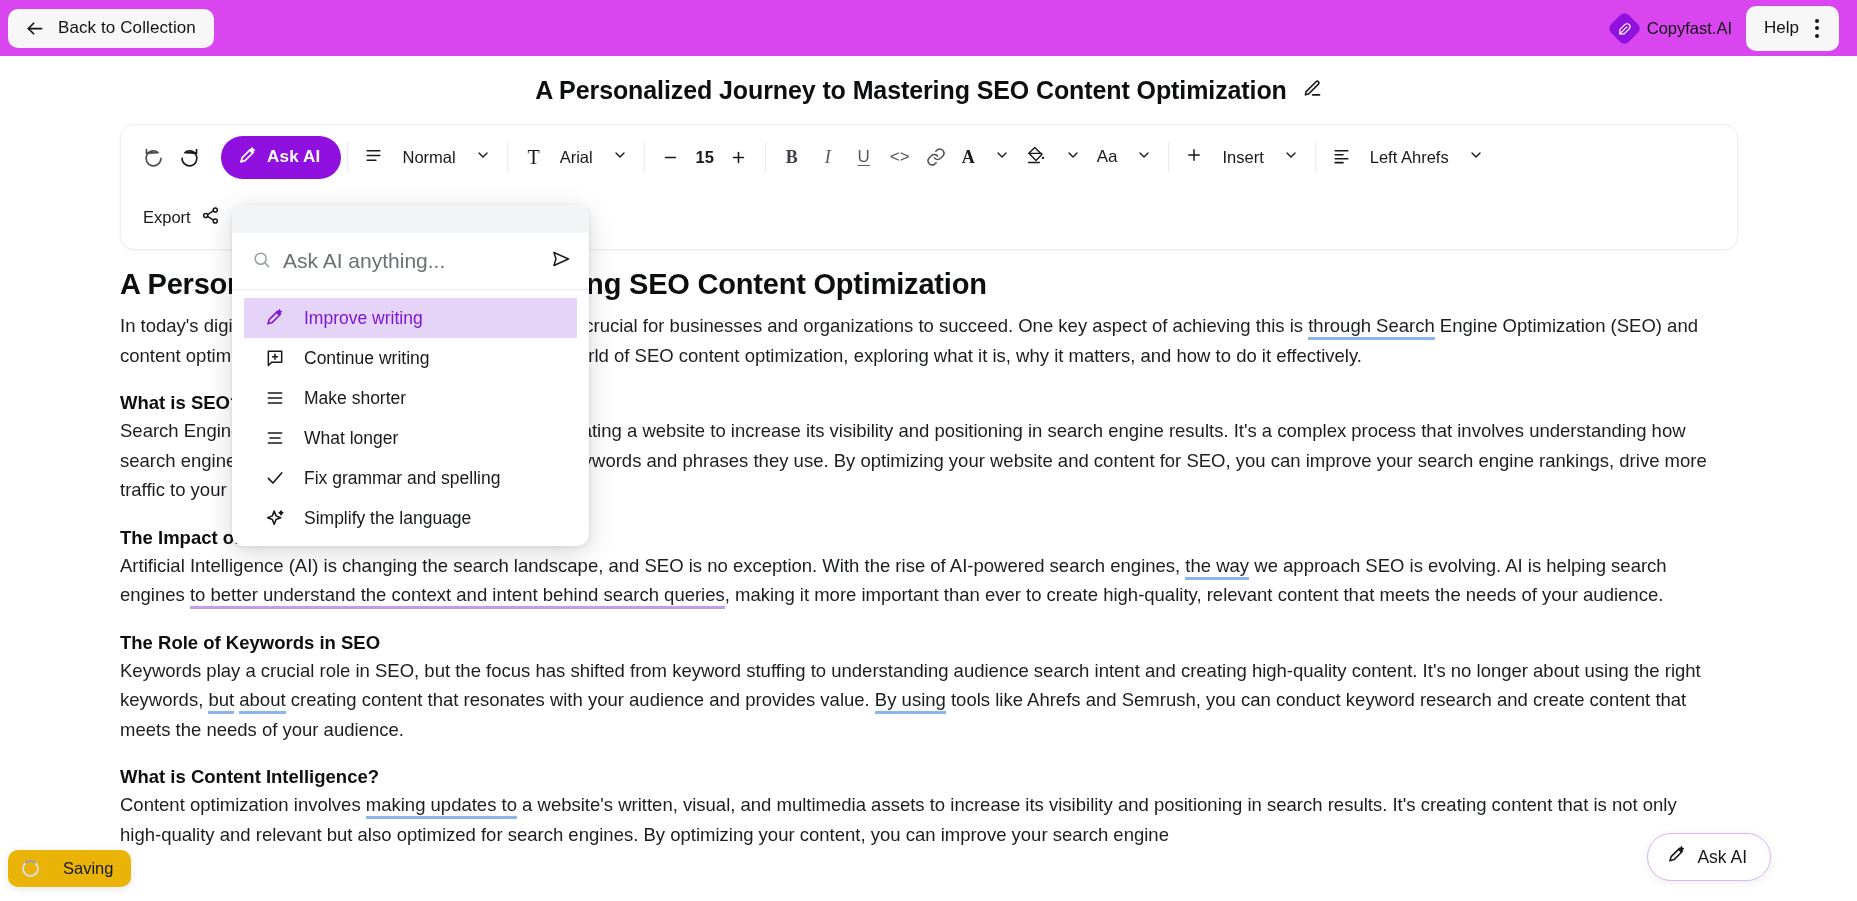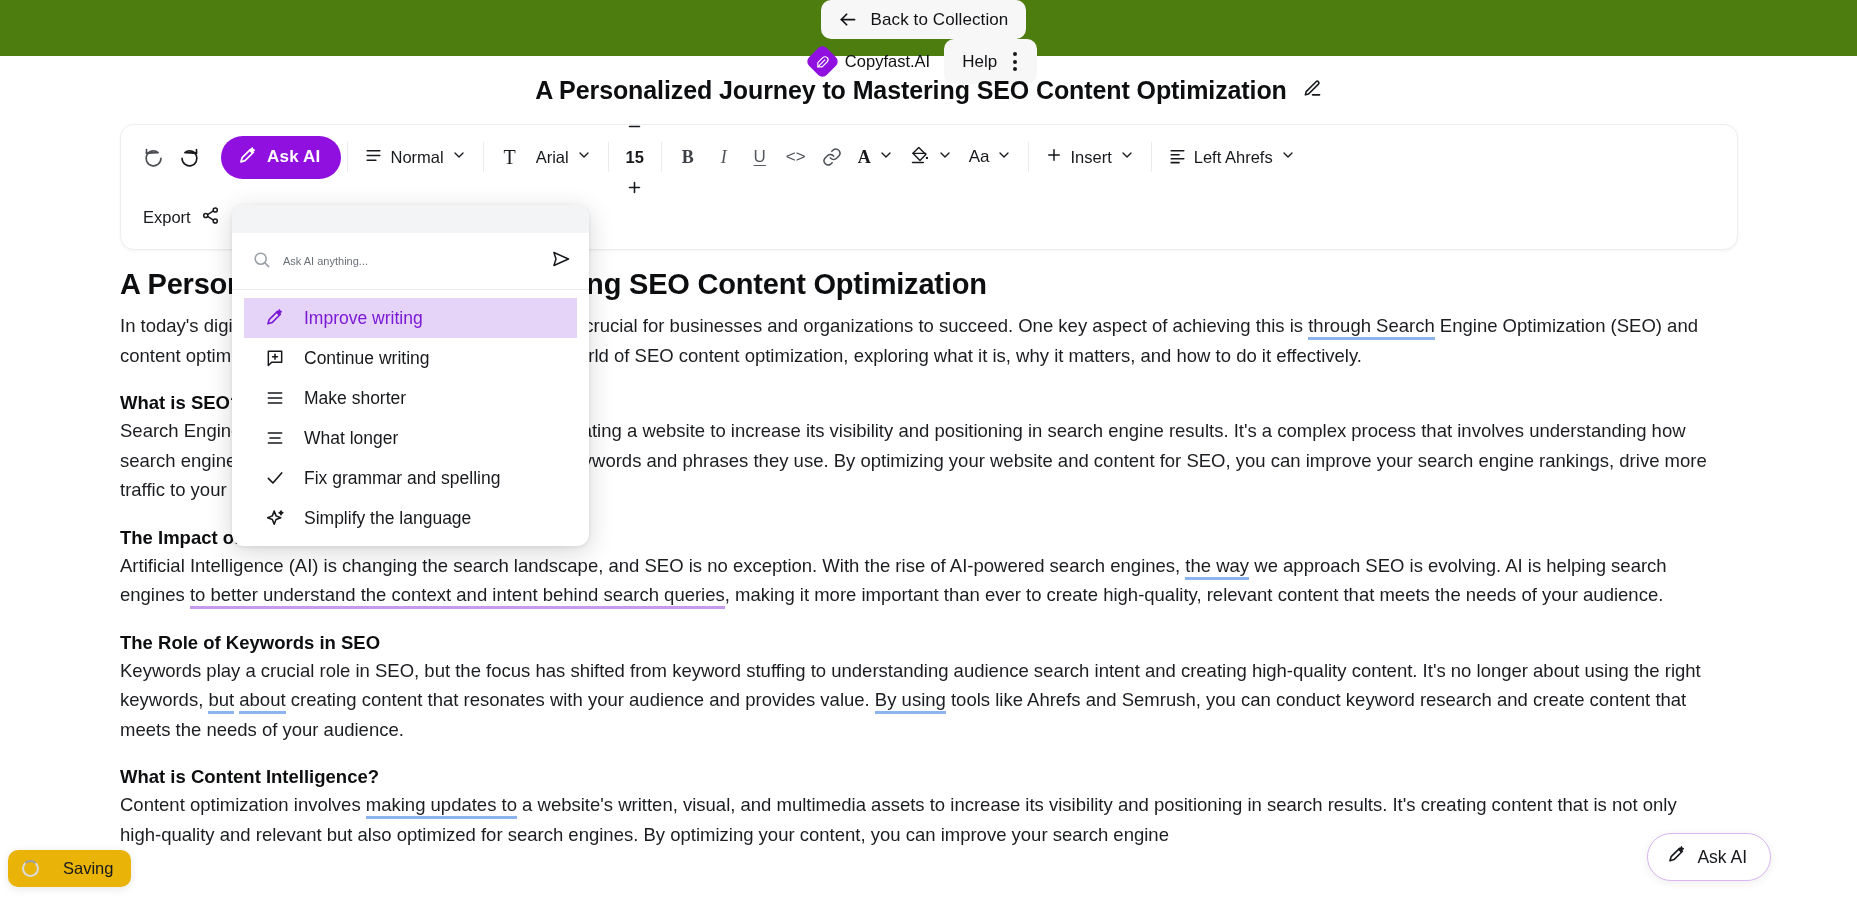--- a/index.html
+++ b/index.html
@@ -11,22 +11,21 @@
     font-family: "Liberation Sans", sans-serif;
     -webkit-font-smoothing: antialiased;
   }
   .app { position: relative; width: 1857px; height: 901px; background:#fff; }
 
   
   .topbar {
     position: absolute; top:0; left:0; right:0; height: 56px;
     display:flex; align-items:center; justify-content:space-between;
     padding: 0 18px 0 8px;
-    background:#4d7c0f;
-    flex-direction:column;
+    background:#d946ef;
   }
   .back-btn {
     display:flex; align-items:center; gap:13px;
     background:#f7f7f8; border-radius: 10px;
     padding: 9px 18px 9px 16px;
     cursor:pointer; border:none;
   }
   .back-btn .lbl { font-size: 17px; color:#111214; font-weight:400; letter-spacing:.1px;}
   .arrow-left { width:21px; height:21px; display:block; }
 
@@ -67,29 +66,29 @@
     display:flex; align-items:center; height:64px; padding:0 10px 0 6px;
     gap:0;
   }
   .tb-group { display:flex; align-items:center; gap:2px; padding:0 9px; }
   .sep { width:1px; height:30px; background:#e9ebee; }
   .tbtn {
     display:flex; align-items:center; justify-content:center;
     min-width:34px; height:34px; border-radius:8px; cursor:pointer;
     background:transparent; border:none; color:#1b1d20;
   }
-  .tbtn.wide { padding:0 7px; gap:7px; }
+  .tbtn.wide { padding:0 7px; gap:19px; }
   .tb-label { font-size:16.5px; color:#17191c; white-space:nowrap; }
   .ask-ai-btn {
     display:flex; align-items:center; gap:9px;
     background:#9010e0; color:#fff; border:none; border-radius:999px;
     padding:10px 21px 10px 17px; cursor:pointer; margin:0 6px;
   }
   .ask-ai-btn .t { font-size:17px; font-weight:600; color:#fff; letter-spacing:.2px;}
-  .fontsize-box { display:flex; align-items:center; gap:4px;flex-direction:column; }
+  .fontsize-box { display:flex; align-items:center; gap:4px; }
   .fs-num { font-size:16.5px; font-weight:700; color:#17191c; min-width:26px; text-align:center;}
   .bold-g { font-size:18px; font-weight:800; color:#3c3f44; font-family:"Liberation Serif", serif;}
   .ital-g { font-size:18px; font-style:italic; color:#55585d; font-family:"Liberation Serif", serif;}
   .und-g  { font-size:17px; color:#55585d; text-decoration:underline; text-underline-offset:3px;}
   .code-g { font-size:17px; color:#4b4e53; }
   .aletter { font-size:18px; font-weight:700; color:#17191c; font-family:"Liberation Serif", serif;}
   .aa-g { font-size:17px; color:#17191c; }
   .tserif { font-size:20px; color:#17191c; font-family:"Liberation Serif", serif;}
 
   .exportrow {
@@ -103,21 +102,21 @@
     background:#ffffff; border-radius:12px;
     box-shadow: 0 6px 26px rgba(18,20,24,.17), 0 1px 4px rgba(18,20,24,.09);
     z-index: 40; overflow:hidden; padding-bottom:8px;
   }
   .ai-menu-cap { height:28px; background:#f3f4f6; }
   .ai-search {
     display:flex; align-items:center; gap:12px;
     padding: 16px 18px 16px 20px; border-bottom:1px solid #ececef;
     margin: 0 0 8px 0;
   }
-  .ai-search .ph { flex:1; font-size:11px; color:#6b7076; }
+  .ai-search .ph { flex:1; font-size:21px; color:#6b7076; }
   .ai-item {
     display:flex; align-items:center; gap:18px;
     padding: 9px 18px 9px 20px; margin: 0 12px; cursor:pointer;
     height:40px;
   }
   .ai-item .ic { width:22px; display:flex; justify-content:center; align-items:center; }
   .ai-item .lbl { font-size:17.5px; color:#17191c; }
   .ai-item.active { background:#e6d4f8; }
   .ai-item.active .lbl { color:#7a18d6; }
 

